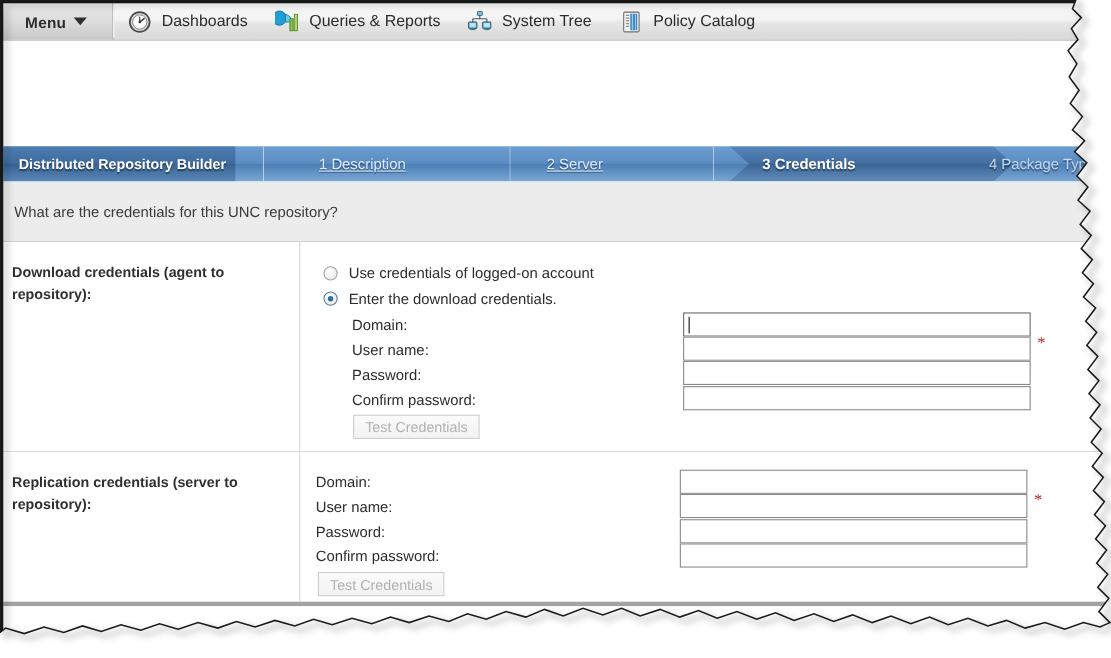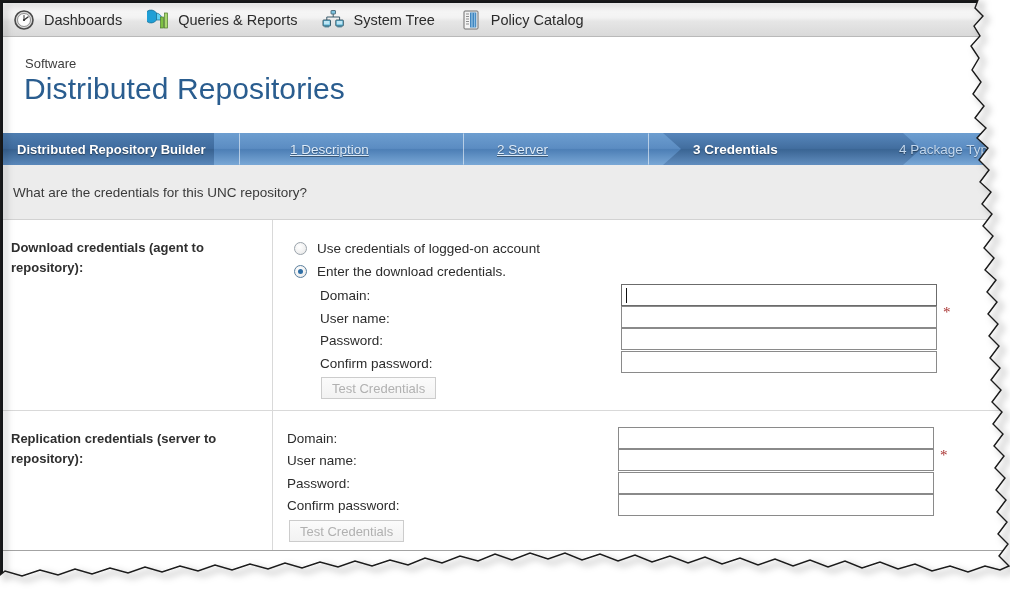--- a/index.html
+++ b/index.html
@@ -185,21 +185,21 @@
   #question span { font-size: 13.5px; color: #3a3a3a; }
 
   
   .section {
     position: absolute;
     left: 3px;
     width: 1007px;
     background: #ffffff;
   }
   #sec1 { top: 220px; height: 191px; border-bottom: 1px solid #d9d9d9; }
-  #sec2 { top: 411px; height: 140px; border-bottom: 1px solid #a3a3a3; }
+  #sec2 { top: 411px; height: 140px; border-bottom: 4px solid #a3a3a3; }
 
   .sec-label {
     position: absolute;
     left: 8px; top: 18px;
     width: 250px;
     font-size: 13px;
     font-weight: bold;
     color: #2f2f2f;
     line-height: 20px;
   }
@@ -339,20 +339,24 @@
     </filter>
   </defs>
 </svg>
 
 <div id="page">
 
   <div id="sheet">
 
     <div id="topnav">
 
+      <div id="menu-btn">
+        <span class="lbl">Menu</span>
+        <span class="caret"></span>
+      </div>
 
       <div class="navsep"></div>
 
       <div class="navitem">
         <svg class="navicon" viewBox="0 0 22 22">
           <circle cx="11" cy="11" r="9" fill="#d9d9d9" stroke="#4a4a4a" stroke-width="1.6"></circle>
           <circle cx="11" cy="11" r="6.5" fill="#fdfdfd" stroke="#777" stroke-width="0.8"></circle>
           <line x1="11" y1="11" x2="15" y2="8" stroke="#333" stroke-width="1.4" stroke-linecap="round"></line>
           <line x1="11" y1="11" x2="11" y2="6.5" stroke="#333" stroke-width="1" stroke-linecap="round"></line>
           <circle cx="11" cy="11" r="1.1" fill="#333"></circle>
@@ -389,24 +393,20 @@
           <rect x="4" y="2" width="14" height="18" rx="1" fill="#f3f3f3" stroke="#6f6f6f" stroke-width="1"></rect>
           <rect x="10" y="3.5" width="6.3" height="15" fill="#3f86c0"></rect>
           <rect x="11.4" y="3.5" width="1.1" height="15" fill="#9fc9e8"></rect>
           <rect x="14.2" y="3.5" width="0.9" height="15" fill="#9fc9e8"></rect>
           <path d="M6,5 H9 M6,7.5 H9 M6,10 H9 M6,12.5 H9 M6,15 H9" stroke="#8d8d8d" stroke-width="1"></path>
         </svg>
         <span class="ntxt">Policy Catalog</span>
       </div>
     </div>
 
-    <div id="titleblock">
-      <div id="breadcrumb">Software</div>
-      <div id="page-title">Distributed Repositories</div>
-    </div>
 
     <div id="stepbar">
       <div id="steptitle">
         <span>Distributed Repository Builder</span>
       </div>
 
       <div class="chev-div" style="left:236px;"></div>
 
       <div class="step link" style="left:287px;">
         <span class="stxt">1 Description</span>

